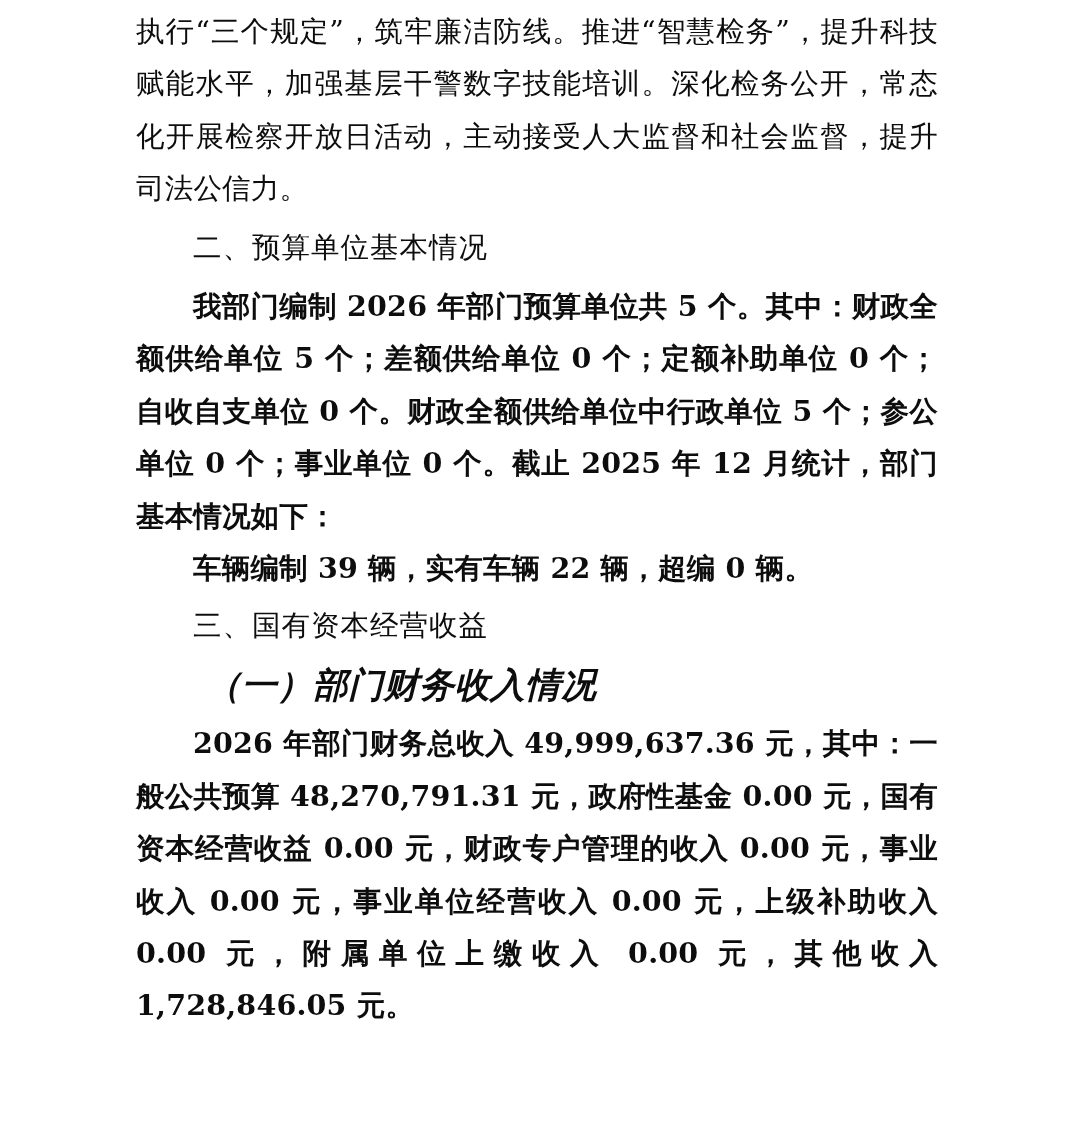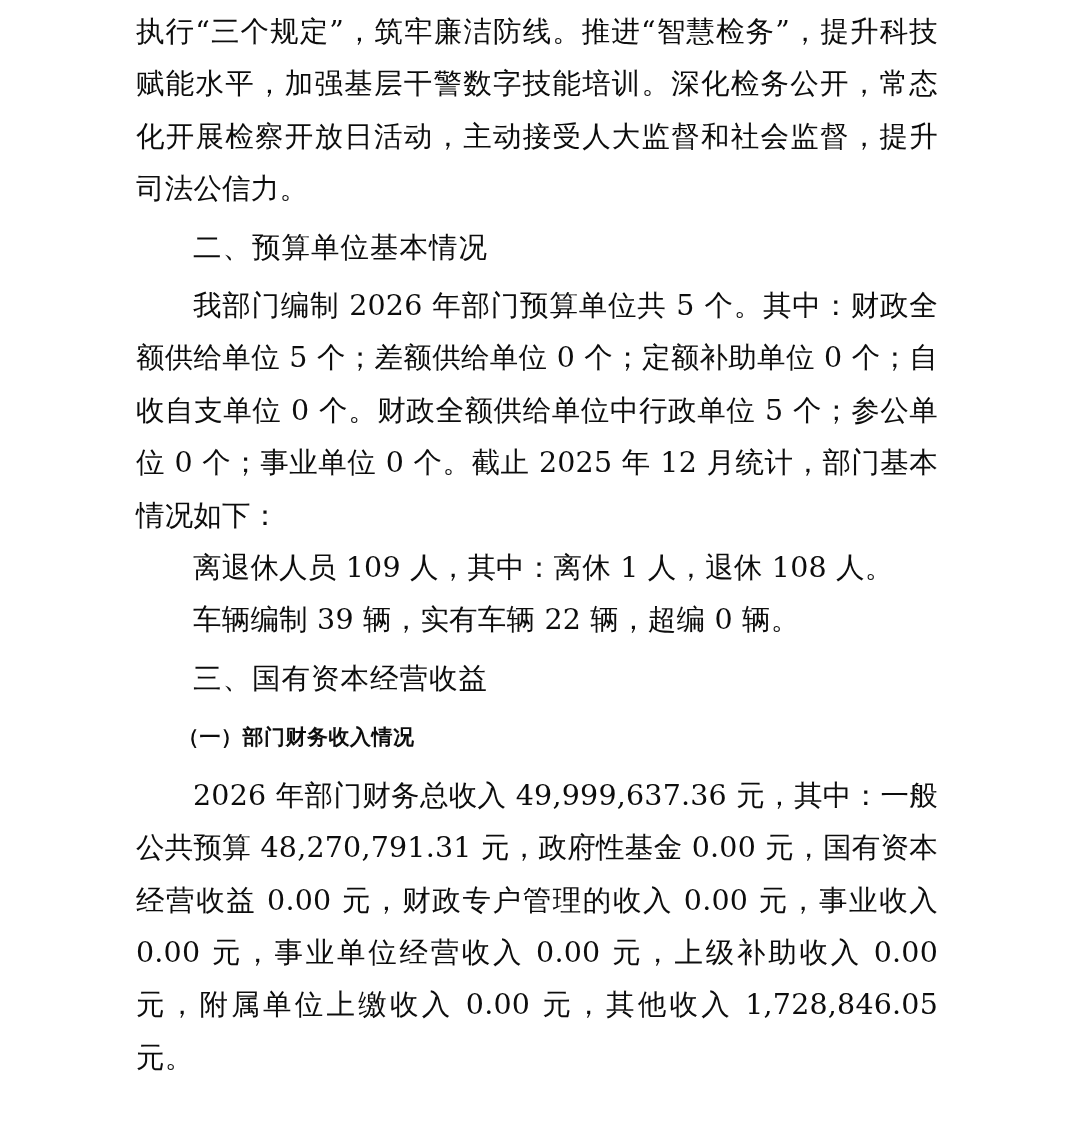--- a/index.html
+++ b/index.html
@@ -24,55 +24,56 @@
   .para {
     font-size: 28.5px;
     line-height: 52.4px;
     text-align: justify;
     text-justify: inter-ideograph;
     margin: 0;
     letter-spacing: 0.2px;
   }
   .indent {
     text-indent: 2em;
+    font-weight: bold;
   }
   .heading {
     font-size: 28.5px;
     line-height: 52.4px;
     font-weight: normal;
     margin: 0;
     text-indent: 2em;
     letter-spacing: 1px;
   }
   .subheading {
-    font-size: 21px;
+    font-size: 35px;
     line-height: 52.4px;
     margin: 0;
     text-indent: 2em;
     letter-spacing: 0.5px;
+    font-style: italic;
   }
   .gap-sm { height: 6px; }
 </style>
 </head>
 <body>
 
 <div class="page">
 
   <p class="para">执行“三个规定”，筑牢廉洁防线。推进“智慧检务”，提升科技赋能水平，加强基层干警数字技能培训。深化检务公开，常态化开展检察开放日活动，主动接受人大监督和社会监督，提升司法公信力。</p>
 
   <div class="gap-sm"></div>
 
   <h2 class="heading">二、预算单位基本情况</h2>
 
   <div class="gap-sm"></div>
 
   <p class="para indent">我部门编制 2026 年部门预算单位共 5 个。其中：财政全额供给单位 5 个；差额供给单位 0 个；定额补助单位 0 个；自收自支单位 0 个。财政全额供给单位中行政单位 5 个；参公单位 0 个；事业单位 0 个。截止 2025 年 12 月统计，部门基本情况如下：</p>
 
 
-  <p class="para indent">离退休人员 109 人，其中：离休 1 人，退休 108 人。</p>
 
   <p class="para indent">车辆编制 39 辆，实有车辆 22 辆，超编 0 辆。</p>
 
   <div class="gap-sm"></div>
 
   <h2 class="heading">三、国有资本经营收益</h2>
 
   <div class="gap-sm"></div>
 
   <h3 class="subheading">（一）部门财务收入情况</h3>

